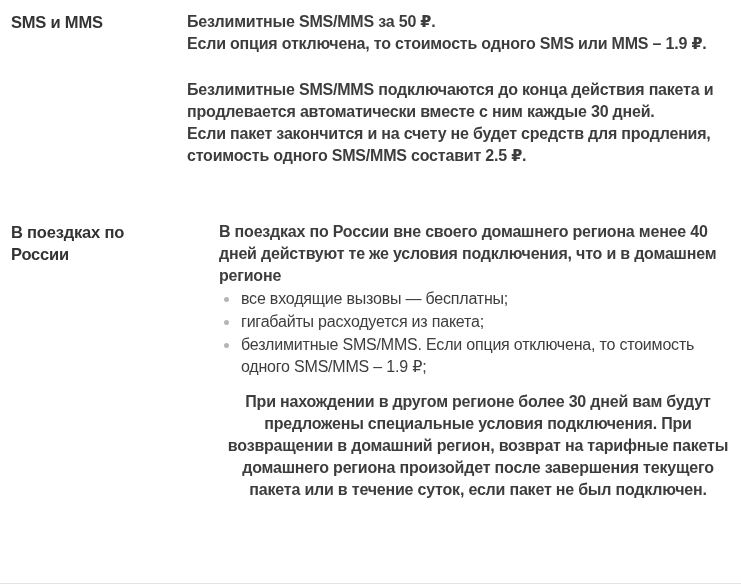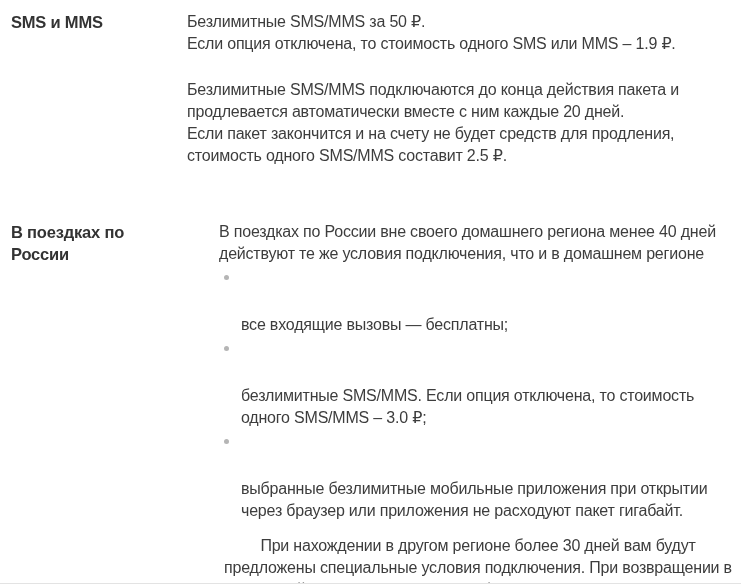--- a/index.html
+++ b/index.html
@@ -42,20 +42,21 @@
     font-size: 16.5px;
     color: var(--label);
   }
   .row-content {
     flex: 1 1 auto;
     max-width: 552px;
     padding-right: 4px;
   }
   .para {
     white-space: pre-line;
+    font-weight: bold;
   }
   .para + .para {
     margin-top: 24px;
   }
   ul.bullet-list {
     list-style: none;
   }
   ul.bullet-list li {
     display: flex;
     align-items: flex-start;
@@ -64,21 +65,20 @@
   .bullet-dot {
     flex: 0 0 5px;
     width: 5px;
     height: 5px;
     border-radius: 50%;
     background: var(--bullet);
     margin: 9px 12px 0 5px;
   }
   .bullet-text {
     flex: 1 1 auto;
-    margin-top: 48px;
   }
   .outro {
     margin-top: 13px;
     text-align: center;
   }
   .bottom-divider {
     position: absolute;
     left: 0;
     bottom: 0;
     width: 741px;
@@ -89,41 +89,41 @@
 </head>
 <body>
 
 <div class="tariff-table">
 
   <div class="row">
     <div class="row-label">SMS и MMS</div>
     <div class="row-content">
       <p class="para">Безлимитные SMS/MMS за 50 ₽.
 Если опция отключена, то стоимость одного SMS или MMS – 1.9 ₽.</p>
-      <p class="para">Безлимитные SMS/MMS подключаются до конца действия пакета и продлевается автоматически вместе с ним каждые 20 дней.
+      <p class="para">Безлимитные SMS/MMS подключаются до конца действия пакета и продлевается автоматически вместе с ним каждые 30 дней.
 Если пакет закончится и на счету не будет средств для продления, стоимость одного SMS/MMS составит 2.5 ₽.</p>
     </div>
   </div>
 
   <div class="row">
     <div class="row-label">В поездках по России</div>
     <div class="row-content">
       <p class="para">В поездках по России вне своего домашнего региона менее 40 дней действуют те же условия подключения, что и в домашнем регионе</p>
       <ul class="bullet-list">
         <li>
           <span class="bullet-dot"></span>
           <span class="bullet-text">все входящие вызовы — бесплатны;</span>
         </li>
         <li>
           <span class="bullet-dot"></span>
-          <span class="bullet-text">безлимитные SMS/MMS. Если опция отключена, то стоимость одного SMS/MMS – 3.0 ₽;</span>
+          <span class="bullet-text">гигабайты расходуется из пакета;</span>
         </li>
         <li>
           <span class="bullet-dot"></span>
-          <span class="bullet-text">выбранные безлимитные мобильные приложения при открытии через браузер или приложения не расходуют пакет гигабайт.</span>
+          <span class="bullet-text">безлимитные SMS/MMS. Если опция отключена, то стоимость одного SMS/MMS – 1.9 ₽;</span>
         </li>
       </ul>
       <p class="para outro">При нахождении в другом регионе более 30 дней вам будут предложены специальные условия подключения. При возвращении в домашний регион, возврат на тарифные пакеты домашнего региона произойдет после завершения текущего пакета или в течение суток, если пакет не был подключен.</p>
     </div>
   </div>
 
 </div>
 
 <div class="bottom-divider"></div>
 

